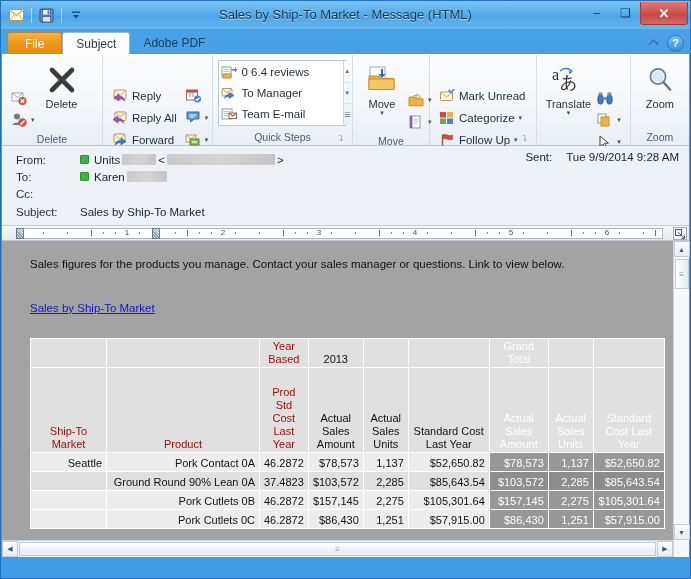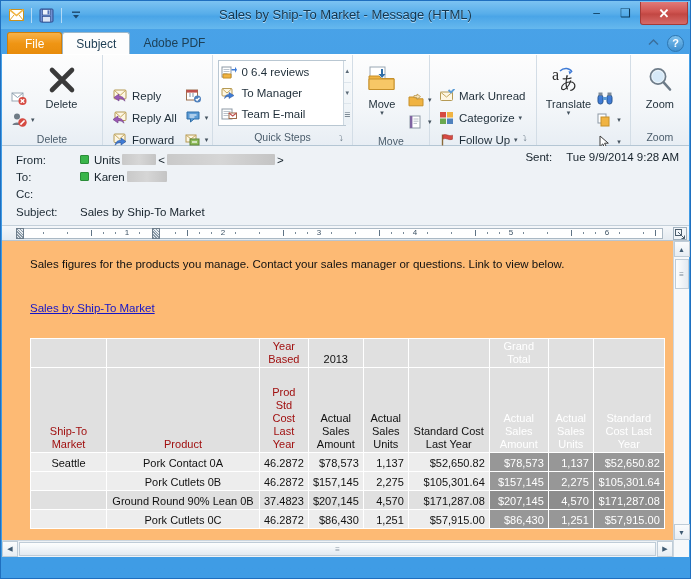--- a/index.html
+++ b/index.html
@@ -207,21 +207,21 @@
 
   
   .bodywrap {
     position: relative;
     margin: 0 1px;
     height: 316px;
     background: #fff;
     display: flex;
   }
   .bodyscroll {
-    flex: 1; position: relative; overflow: hidden; background: #fdba74;
+    flex: 1; position: relative; overflow: hidden; background: #a3a3a3;
   }
   .body-pad { padding: 16px 0 0 28px; }
   .body-text { font-size: 11.5px; color: #111; line-height: 15px; }
   .body-link {
     display: inline-block; margin-top: 30px;
     font-size: 11.5px; color: #1414c8; text-decoration: underline;
   }
 
   
   .pivot {
@@ -240,21 +240,21 @@
   }
   .pv-blank { background: #e0e0e0; }
   .pv-redhdr {
     color: #a01010; font-weight: bold; text-align: center;
     vertical-align: middle;
   }
   .pv-blkhdr { color: #111; text-align: center; vertical-align: middle; }
   .pv-gt { background: #979797; color: #fff; font-weight: bold; text-align: center; vertical-align: middle; }
   .pv-gtcell { background: #979797; color: #fff; font-weight: bold; text-align: right; }
   .pv-num { text-align: right; }
-  .pv-txt { text-align: center; }
+  .pv-txt { text-align: right; }
   .pivot tr.alt td { background: #e0e0e0; }
   .pivot tr.norm td { background: #ededed; }
   .pivot tr.norm td.pv-gtcell { background: #979797; }
   .pivot tr.alt td.pv-gtcell { background: #8d8d8d; }
 
   
   .vscroll {
     width: 16px; background: #f6f8fa;
     border-left: 1px solid #ccd6df;
     display: flex; flex-direction: column; align-items: center;
@@ -776,41 +776,41 @@
               <td class="pv-txt">Seattle</td>
               <td class="pv-txt">Pork Contact 0A</td>
               <td class="pv-num">46.2872</td>
               <td class="pv-num">$78,573</td>
               <td class="pv-num">1,137</td>
               <td class="pv-num">$52,650.82</td>
               <td class="pv-gtcell">$78,573</td>
               <td class="pv-gtcell">1,137</td>
               <td class="pv-gtcell">$52,650.82</td>
             </tr>
+            <tr class="alt" style="height:18px">
+              <td class="pv-txt"></td>
+              <td class="pv-txt">Ground Round 90% Lean 0A</td>
+              <td class="pv-num">37.4823</td>
+              <td class="pv-num">$103,572</td>
+              <td class="pv-num">2,285</td>
+              <td class="pv-num">$85,643.54</td>
+              <td class="pv-gtcell">$103,572</td>
+              <td class="pv-gtcell">2,285</td>
+              <td class="pv-gtcell">$85,643.54</td>
+            </tr>
             <tr class="norm" style="height:18px">
               <td class="pv-txt"></td>
               <td class="pv-txt">Pork Cutlets 0B</td>
               <td class="pv-num">46.2872</td>
               <td class="pv-num">$157,145</td>
               <td class="pv-num">2,275</td>
               <td class="pv-num">$105,301.64</td>
               <td class="pv-gtcell">$157,145</td>
               <td class="pv-gtcell">2,275</td>
               <td class="pv-gtcell">$105,301.64</td>
-            </tr>
-            <tr class="alt" style="height:18px">
-              <td class="pv-txt"></td>
-              <td class="pv-txt">Ground Round 90% Lean 0B</td>
-              <td class="pv-num">37.4823</td>
-              <td class="pv-num">$207,145</td>
-              <td class="pv-num">4,570</td>
-              <td class="pv-num">$171,287.08</td>
-              <td class="pv-gtcell">$207,145</td>
-              <td class="pv-gtcell">4,570</td>
-              <td class="pv-gtcell">$171,287.08</td>
             </tr>
             <tr class="norm" style="height:18px">
               <td class="pv-txt"></td>
               <td class="pv-txt">Pork Cutlets 0C</td>
               <td class="pv-num">46.2872</td>
               <td class="pv-num">$86,430</td>
               <td class="pv-num">1,251</td>
               <td class="pv-num">$57,915.00</td>
               <td class="pv-gtcell">$86,430</td>
               <td class="pv-gtcell">1,251</td>

